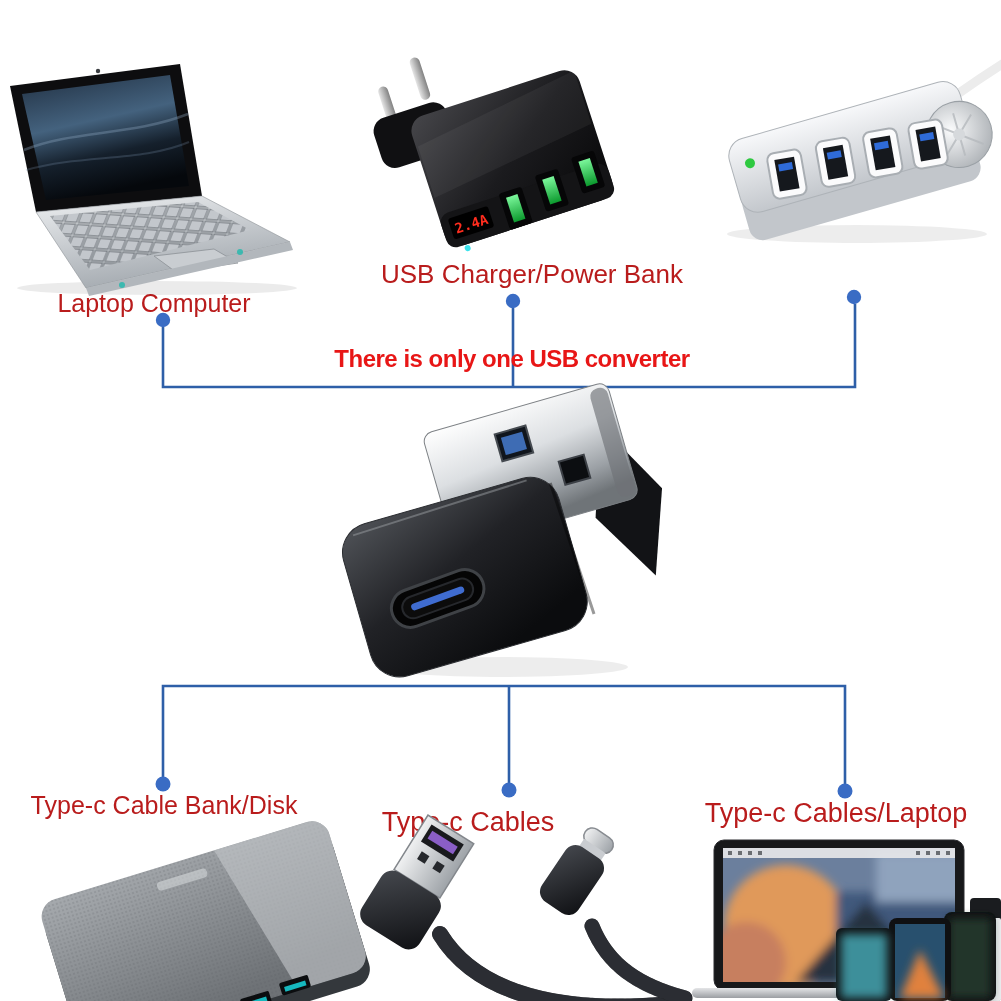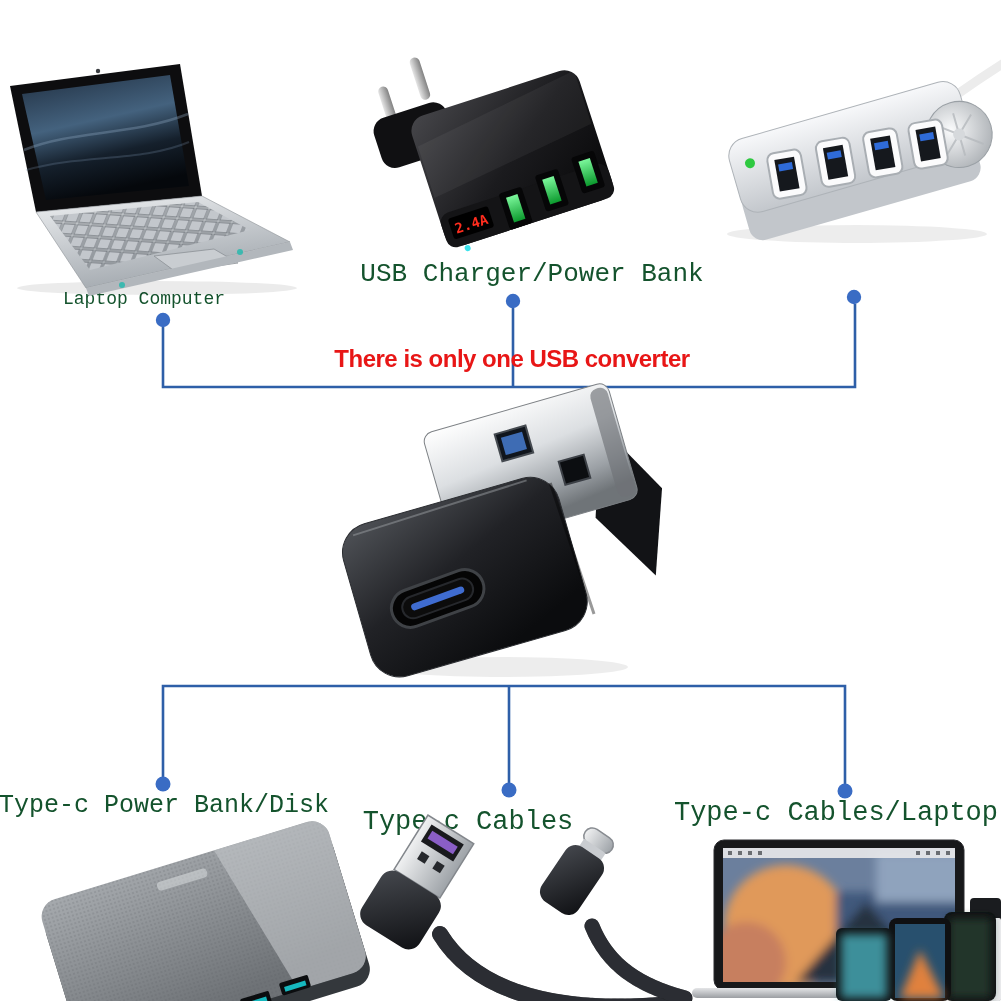--- a/index.html
+++ b/index.html
@@ -1,20 +1,20 @@
 <!DOCTYPE html>
 <html><head>
 <meta charset="utf-8">
 <style>
   html,body{margin:0;padding:0;background:#fff;}
   #canvas{position:relative;width:1001px;height:1001px;background:#ffffff;overflow:hidden;
           font-family:"Liberation Sans",sans-serif;}
   .abs{position:absolute;}
-  .label{position:absolute;transform:translateX(-50%);white-space:nowrap;color:#14532d;
-         font-family:Liberation Mono, monospace;}
+  .label{position:absolute;transform:translateX(-50%);white-space:nowrap;color:#b91c1c;
+         font-family:Liberation Sans, sans-serif;}
   .lbl-top{font-size:26px;}
   .banner{position:absolute;transform:translateX(-50%);white-space:nowrap;font-weight:bold;
           font-size:24px;letter-spacing:-0.5px;text-align:center;}
   svg{display:block;overflow:visible;}
 </style>
 </head>
 <body>
 
 <div id="canvas">
 
@@ -28,26 +28,26 @@
     <g>
       <circle cx="163" cy="320" r="7.2" fill="#3a6cc4"></circle>
       <circle cx="513" cy="301" r="7.2" fill="#3a6cc4"></circle>
       <circle cx="854" cy="297" r="7.2" fill="#3a6cc4"></circle>
       <circle cx="163" cy="784" r="7.5" fill="#3a6cc4"></circle>
       <circle cx="509" cy="790" r="7.5" fill="#3a6cc4"></circle>
       <circle cx="845" cy="791" r="7.5" fill="#3a6cc4"></circle>
     </g>
   </svg>
 
-  <div class="label lbl-top" style="left:144px;top:289px;font-size:18px">Laptop Computer</div>
+  <div class="label lbl-top" style="left:154px;top:289px;font-size:25px">Laptop Computer</div>
   <div class="label lbl-top" style="left:532px;top:259px">USB Charger/Power Bank</div>
 
   <div class="banner" style="left: 512px; top: 345px; color: rgb(232, 22, 22);">There is only one USB converter</div>
 
-  <div class="label" style="left:164px;top:791px;font-size:25px">Type-c Power Bank/Disk</div>
+  <div class="label" style="left:164px;top:791px;font-size:25px">Type-c Cable Bank/Disk</div>
   <div class="label" style="left:468px;top:807px;font-size:27px">Type-c Cables</div>
   <div class="label" style="left:836px;top:798px;font-size:27px">Type-c Cables/Laptop</div>
 
   <div class="abs" style="left:2px;top:58px;width:295px;height:235px">
     <svg width="295" height="235" viewBox="0 0 295 235">
       <defs>
         <linearGradient id="lcdg" x1="0" y1="0" x2="0.3" y2="1">
           <stop offset="0" stop-color="#202f41"></stop>
             <stop offset="0.45" stop-color="#44627e"></stop>
           <stop offset="0.72" stop-color="#15202c"></stop>

